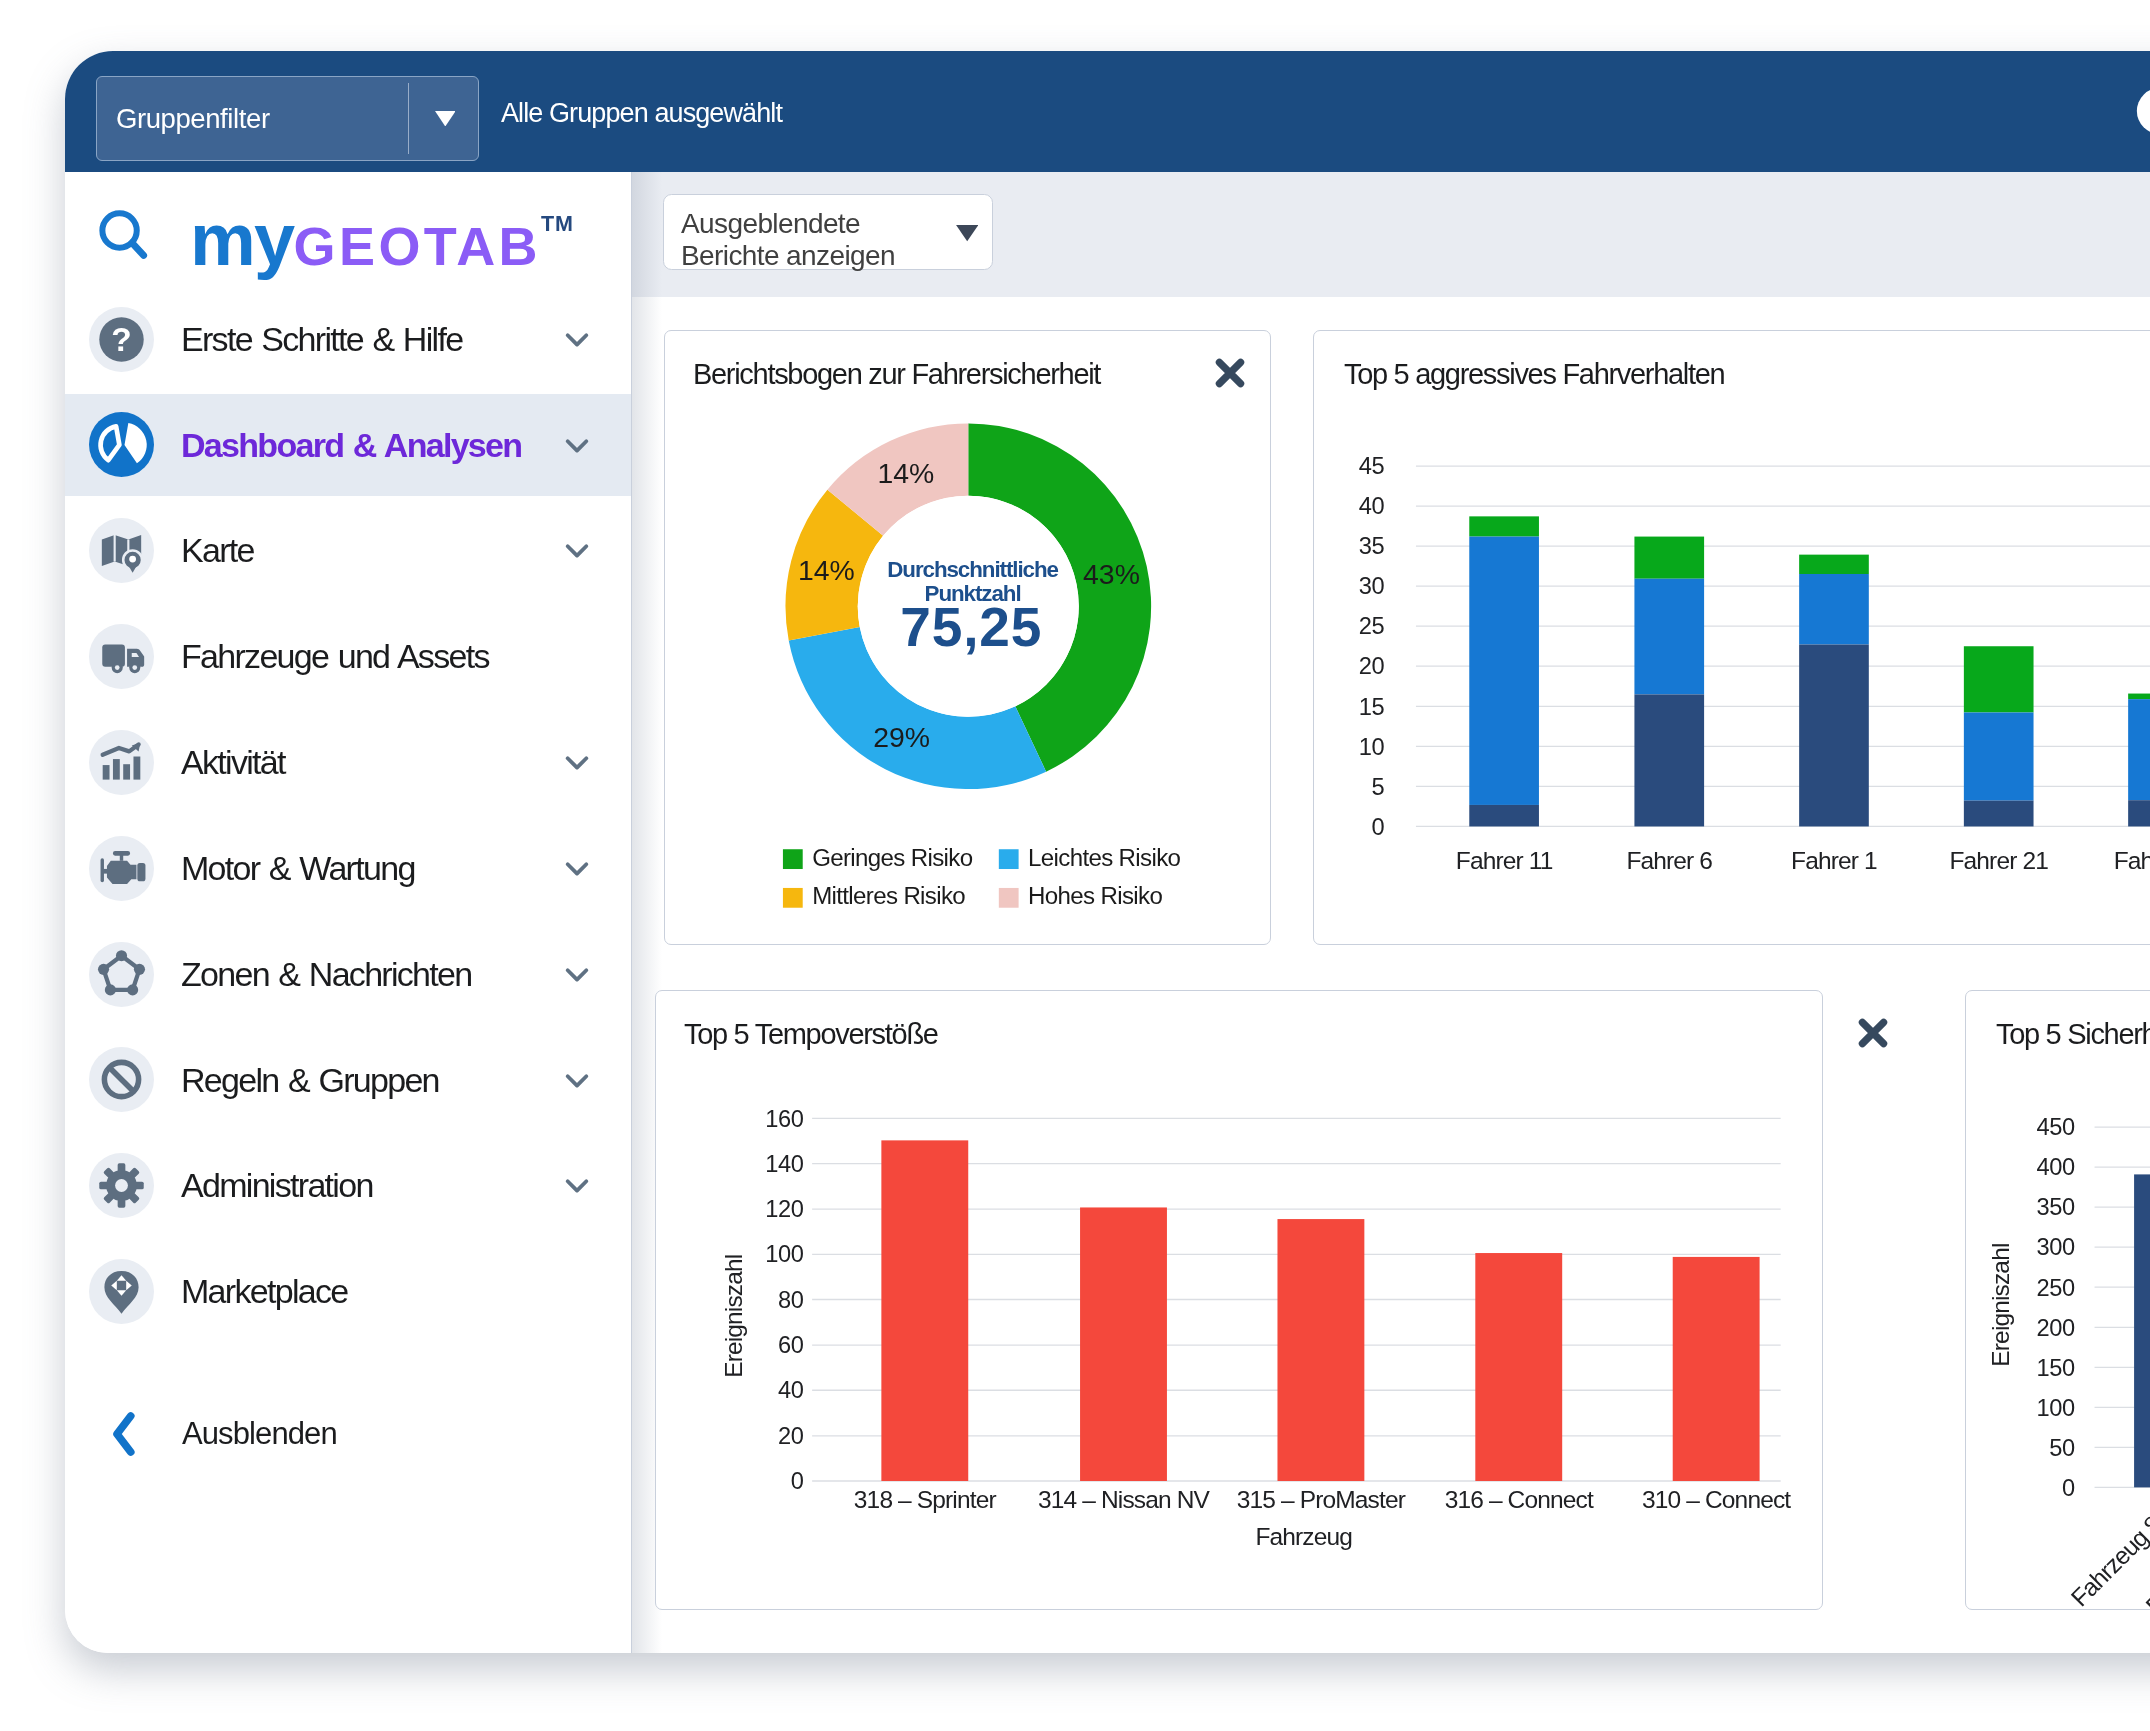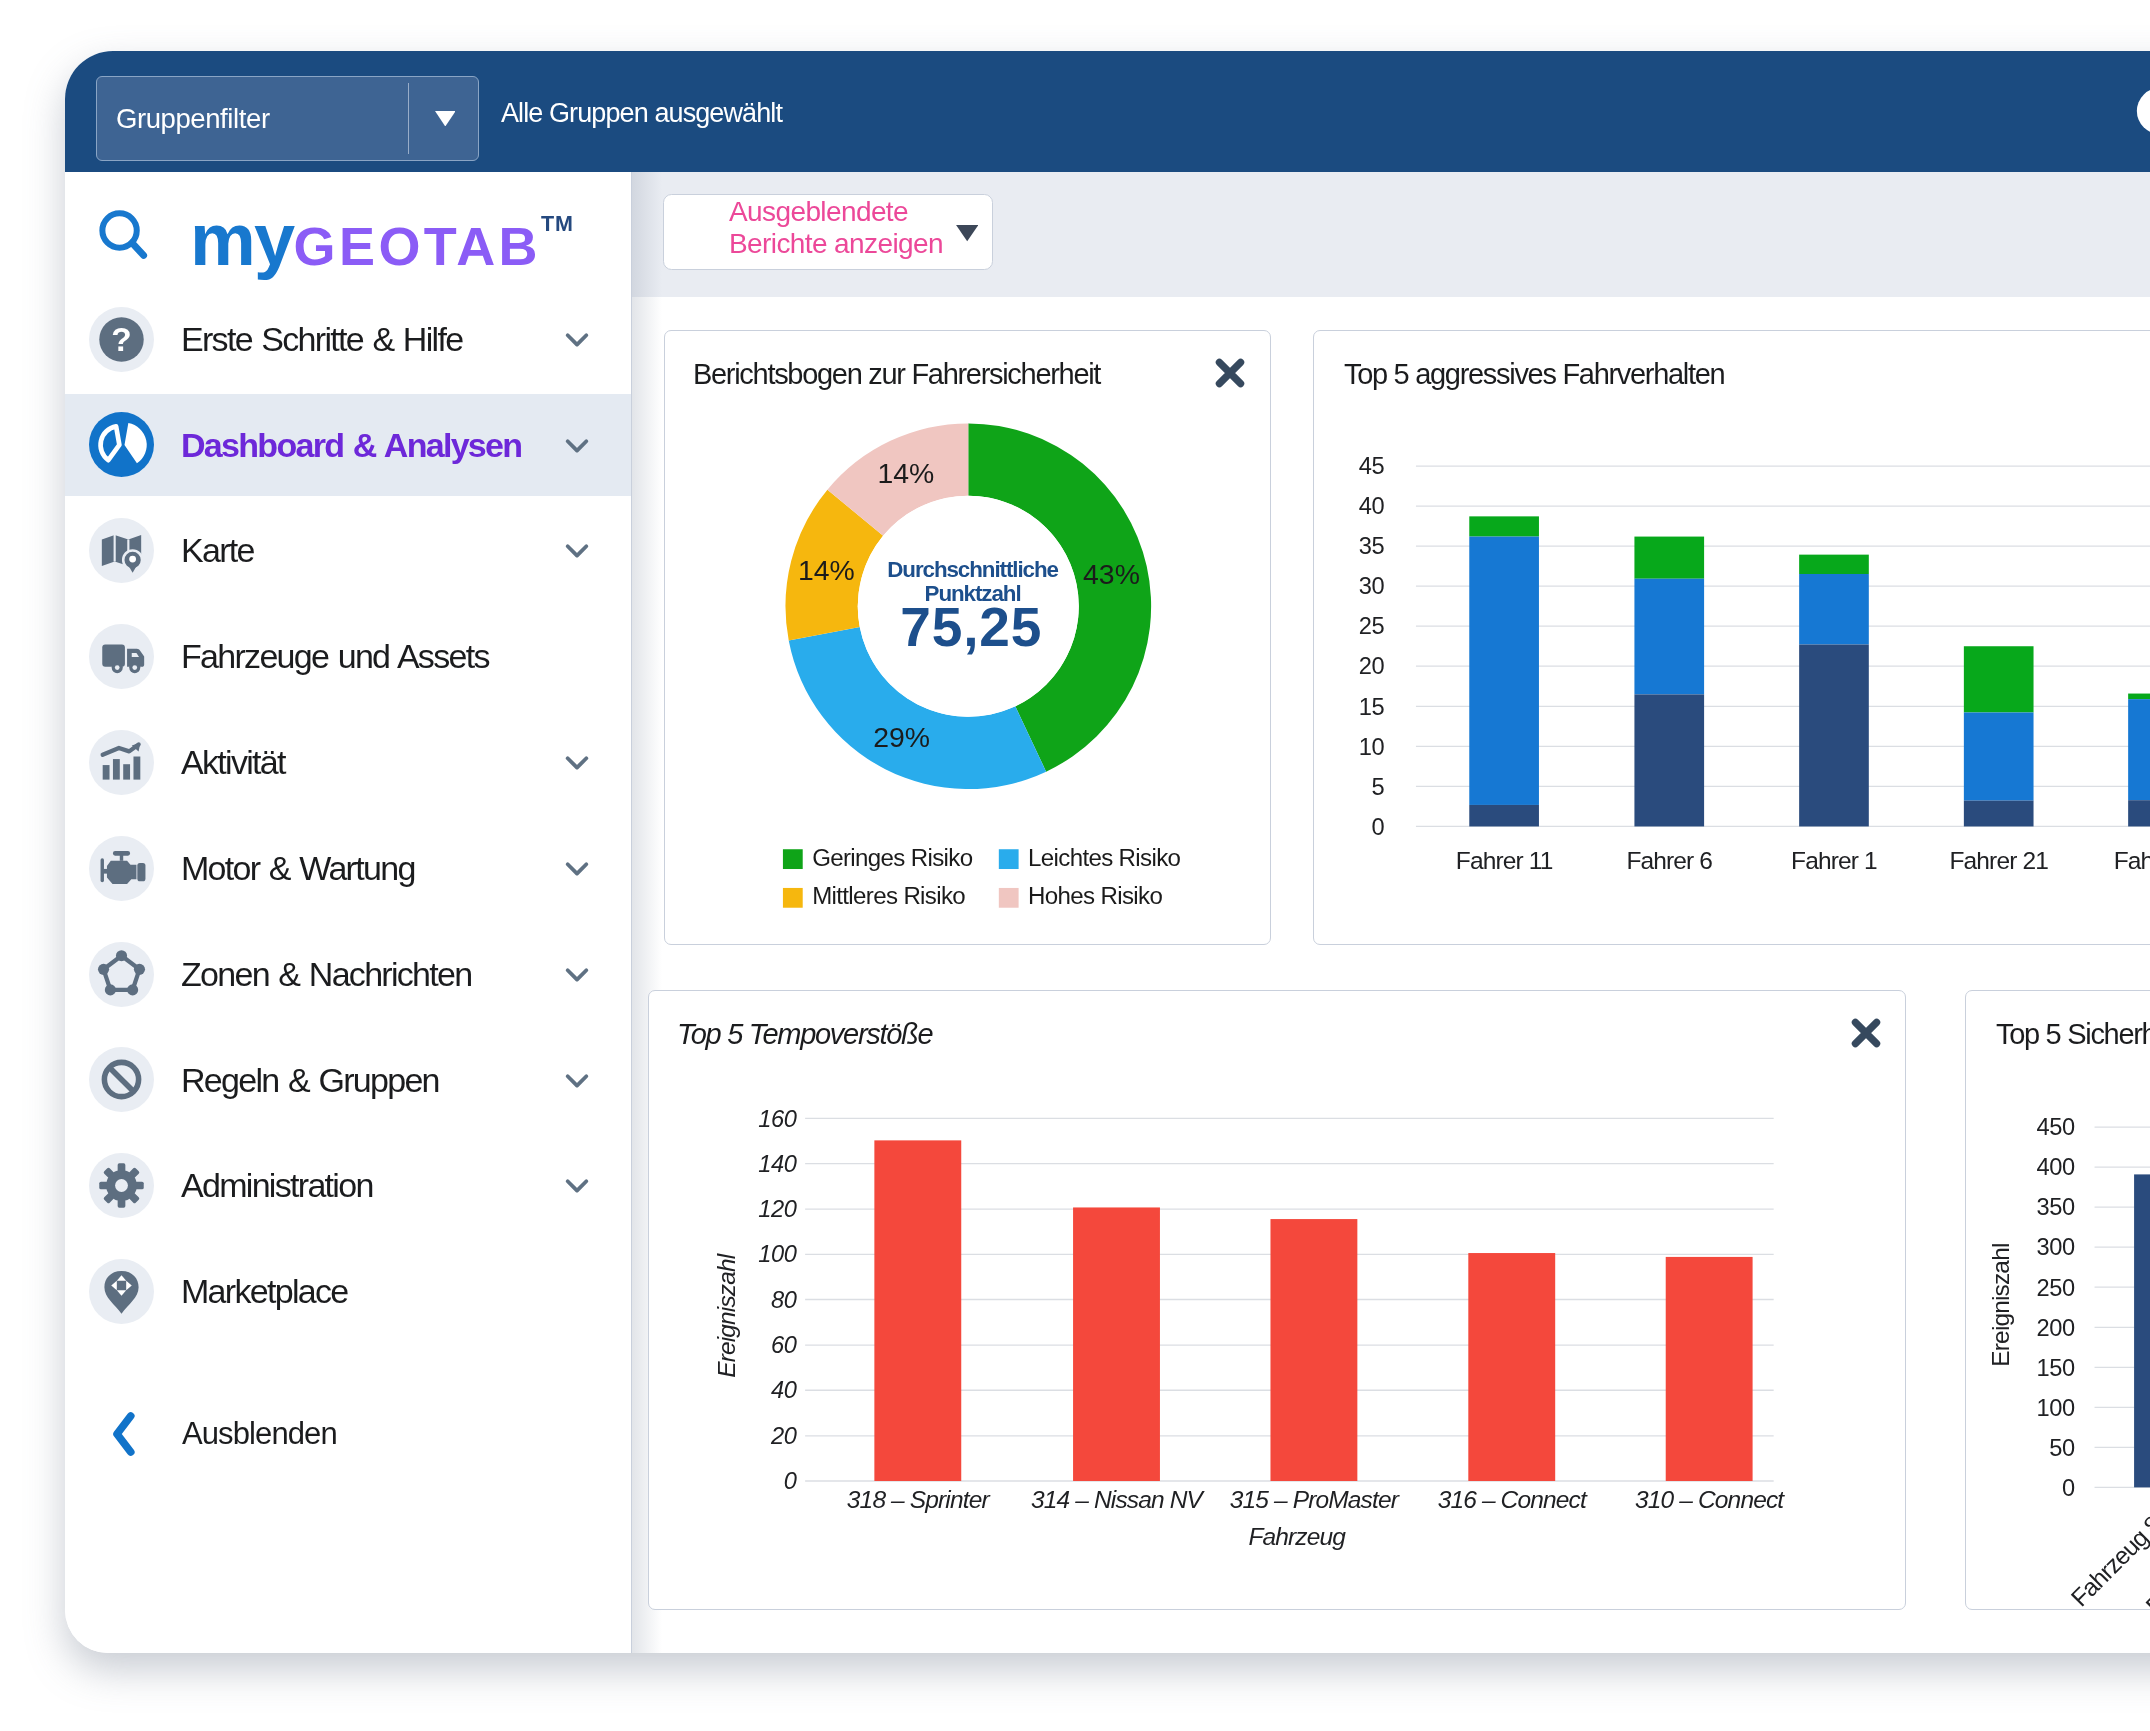--- a/index.html
+++ b/index.html
@@ -168,21 +168,21 @@
       <div class="mlab" style="top:1101px;color:#1B1C1E">Marketplace</div>
     <svg style="position:absolute;left:45px;top:1238px" width="26" height="48" viewBox="-30 -56 60 112">
       <path d="M18,-42 L-14,0 L18,42" stroke="#1173C9" stroke-width="18" fill="none" stroke-linecap="round" stroke-linejoin="round"></path>
       </svg>
     <div style="position:absolute;left:117px;top:1243px;font-size:31px;letter-spacing:-0.9px;line-height:37px;color:#1B1C1E;">Ausblenden</div>
   </div>
   <div id="content">
     <div id="band"></div>
     <div style="position:absolute;left:0;top:0;width:30px;height:1481px;background:linear-gradient(to right, rgba(150,160,175,0.28), rgba(150,160,175,0));"></div>
     <div style="position:absolute;left:31px;top:22.4px;width:330px;height:76px;background:#fff;border:1.3px solid #C9D0DC;border-radius:8.6px;">
-      <div style="position:absolute;left:17px;top:1px;font-size:28px;letter-spacing:-0.6px;line-height:32px;color:#ec4899;margin-left:48px;">Ausgeblendete<br>Berichte anzeigen</div>
+      <div style="position:absolute;left:17px;top:13px;font-size:28px;letter-spacing:-0.6px;line-height:32px;color:#404040;">Ausgeblendete<br>Berichte anzeigen</div>
       <svg style="position:absolute;left:292px;top:30px" width="22.4" height="16.3" viewBox="0 0 52 38">
           <polygon points="0,0 52,0 26,38" fill="#3C4758"></polygon>
         </svg>
     </div>
     <div class="card" id="cardA" style="left:32px;top:158px;width:607px;height:615px;">
       <div class="ctitle">Berichtsbogen zur Fahrersicherheit</div>
       <svg style="position:absolute;left:548px;top:25px" width="34" height="34" viewBox="-40 -40 80 80">
           <path d="M-25,-25 L25,25 M25,-25 L-25,25" stroke="#36495E" stroke-width="17" stroke-linecap="round"></path>
         </svg>
       <svg width="607" height="615" viewBox="0 0 1411 1430" style="position:absolute;left:0;top:0">
@@ -255,21 +255,21 @@
           <rect x="1893" y="1091" width="162" height="61" fill="#2A4B7D"></rect>
           <text x="1974" y="1252" class="xlab" text-anchor="middle">Fahrer 18</text>
           <rect x="2317" y="607" width="49" height="49" fill="#07A81B"></rect>
 <text x="2392" y="648" class="leg">Harsches Bremsen</text>
 <rect x="2317" y="721" width="49" height="49" fill="#1678D3"></rect>
 <text x="2392" y="762" class="leg">Schnelle Kurvenfahrt</text>
 <rect x="2317" y="836" width="49" height="49" fill="#2A4B7D"></rect>
 <text x="2392" y="877" class="leg">Starkes Beschleunigen</text>
         </svg>
     </div>
-    <div class="card" id="cardC" style="left:16px;top:818px;width:1258px;height:620px;font-style:italic;">
+    <div class="card" id="cardC" style="left:23px;top:818px;width:1168px;height:620px;">
       <div class="ctitle">Top 5 Tempoverstöße</div>
       <svg style="position:absolute;left:1200px;top:25px" width="34" height="34" viewBox="-40 -40 80 80">
           <path d="M-25,-25 L25,25 M25,-25 L-25,25" stroke="#36495E" stroke-width="17" stroke-linecap="round"></path>
         </svg>
       <svg width="1258" height="620" viewBox="0 0 2925 1441" style="position:absolute;left:0;top:0">
 <line x1="363" y1="1139" x2="2615" y2="1139" stroke="#DBDEE3" stroke-width="3"></line>
           <line x1="363" y1="1034" x2="2615" y2="1034" stroke="#DBDEE3" stroke-width="3"></line>
           <line x1="363" y1="928" x2="2615" y2="928" stroke="#DBDEE3" stroke-width="3"></line>
           <line x1="363" y1="823" x2="2615" y2="823" stroke="#DBDEE3" stroke-width="3"></line>
           <line x1="363" y1="717" x2="2615" y2="717" stroke="#DBDEE3" stroke-width="3"></line>

